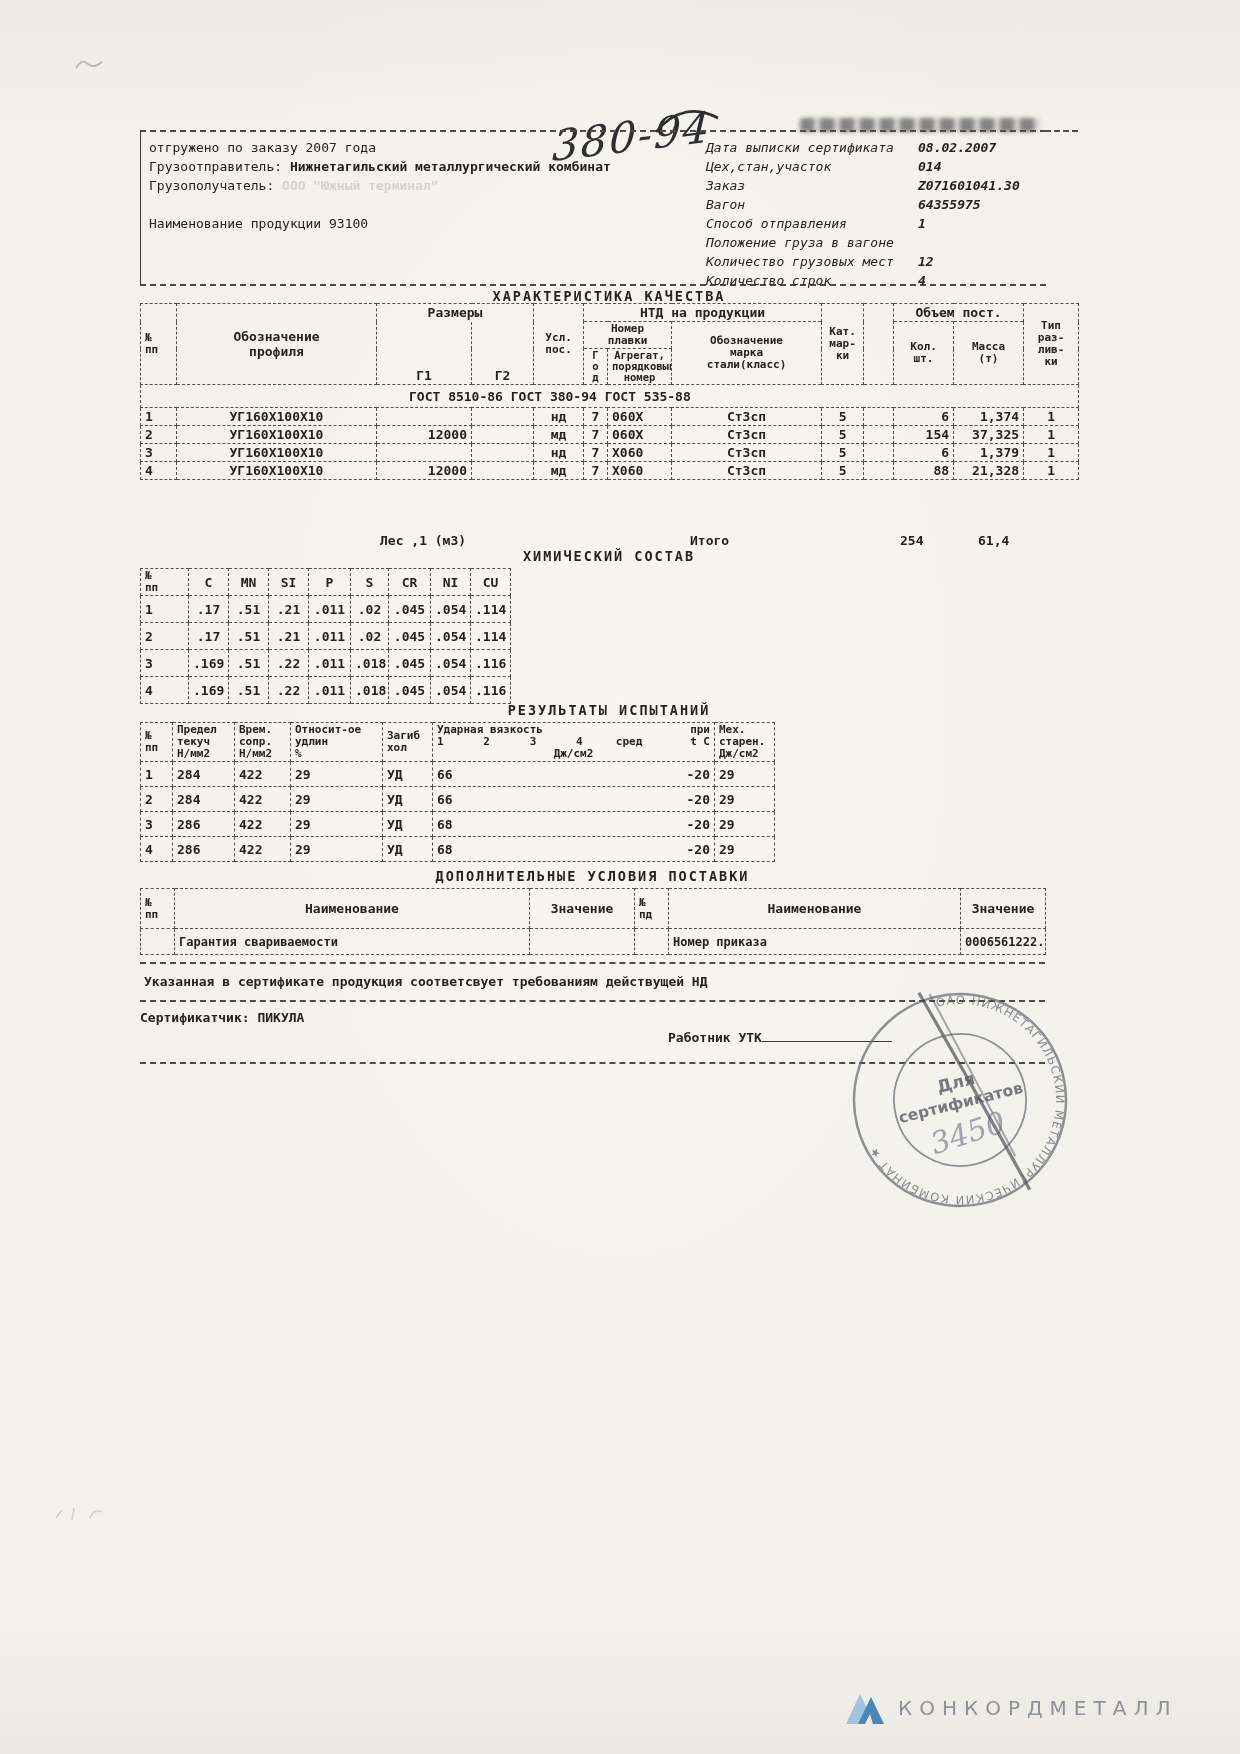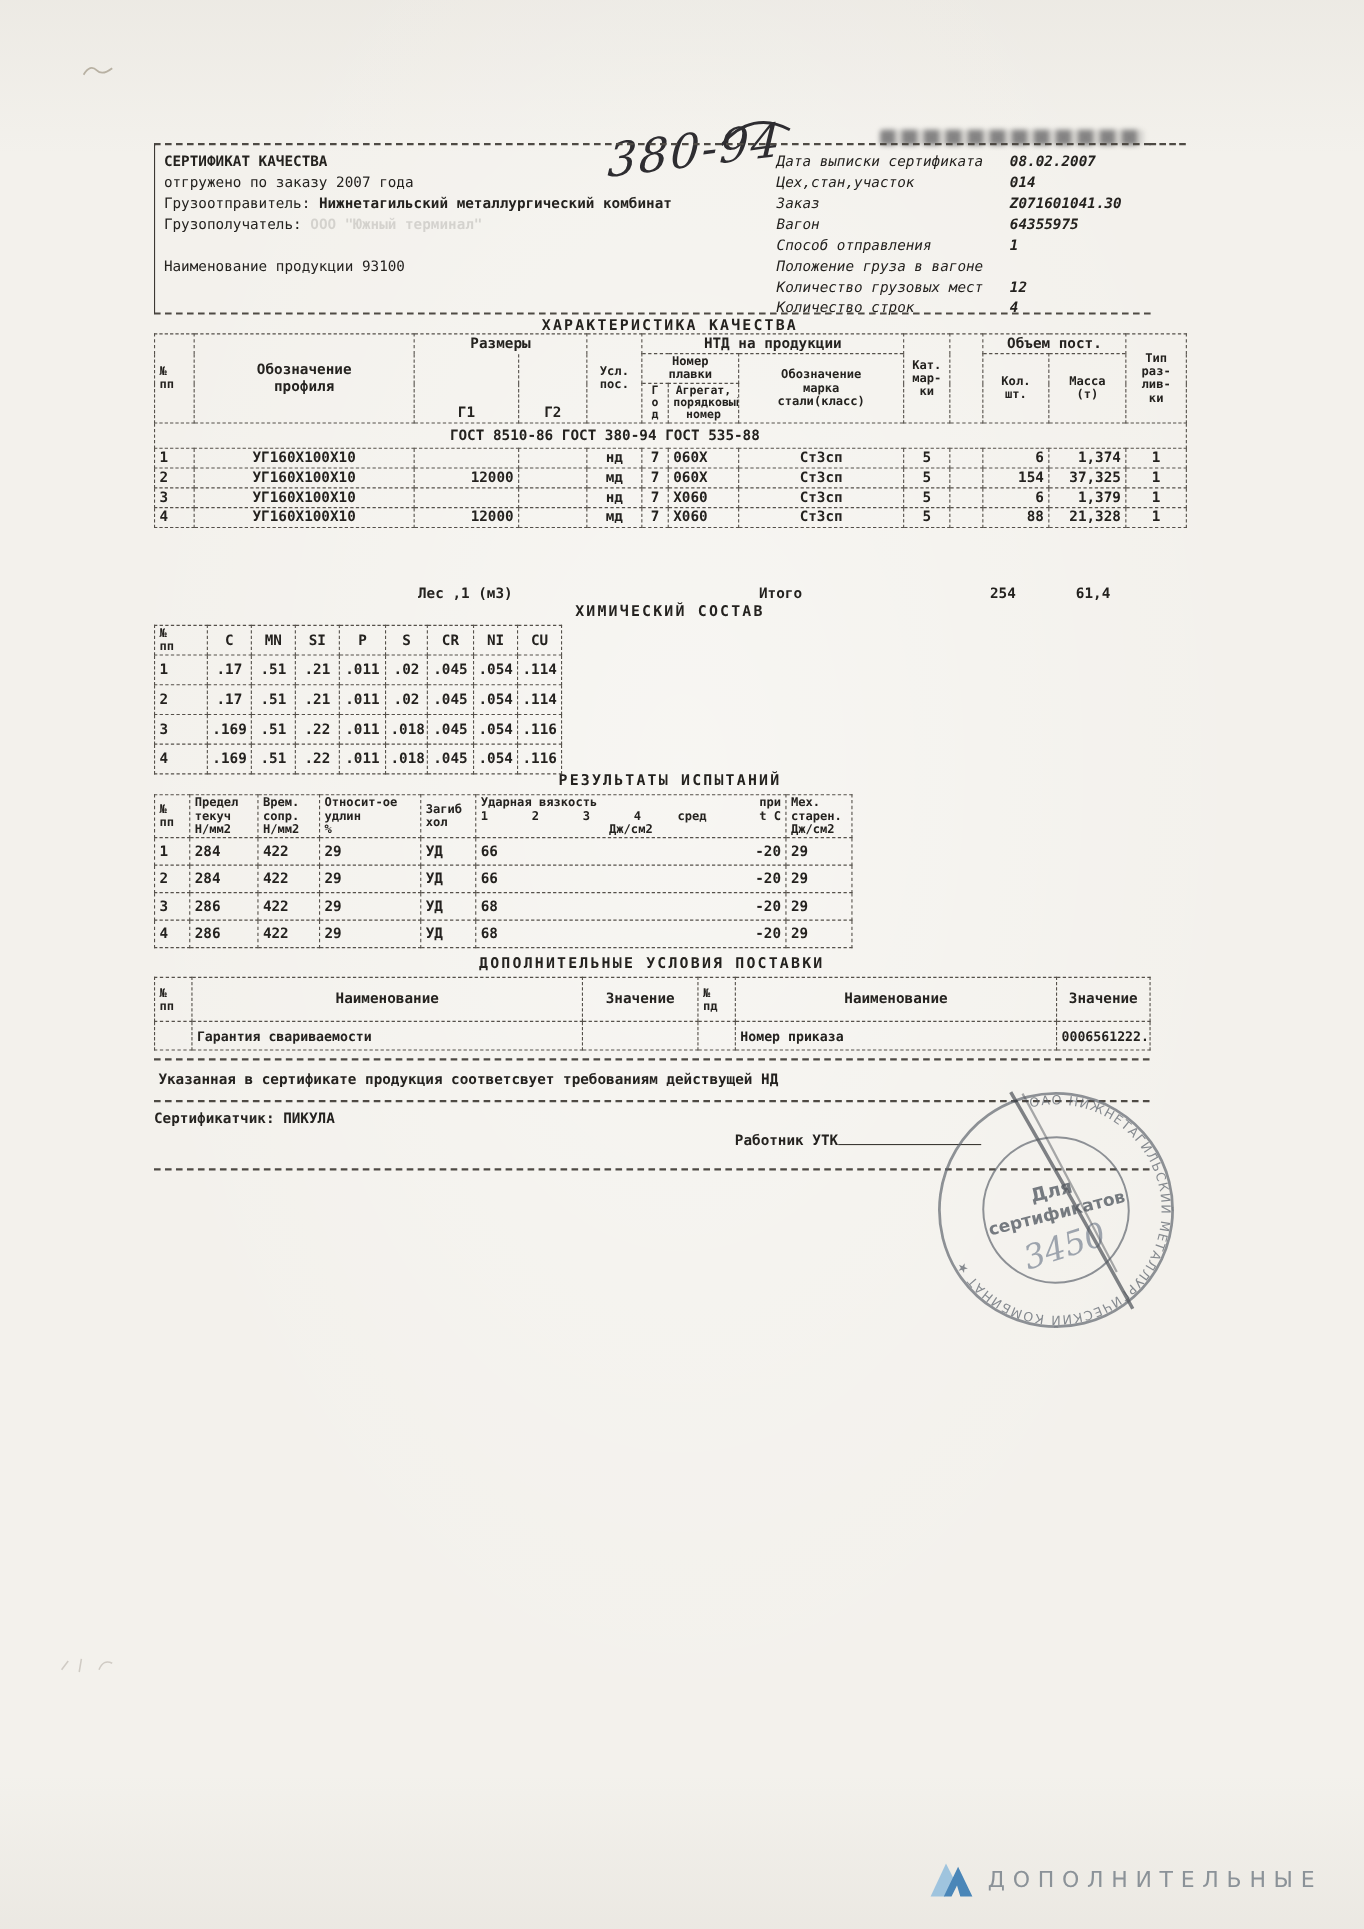--- a/index.html
+++ b/index.html
@@ -116,21 +116,20 @@
 <div class="abs smudge"></div>
 <div class="abs top-dash-ext"></div>
 
 <div class="abs handw hw-380">380-94</div>
 <svg class="artifact" style="left:652px;top:104px;" width="70" height="34">
   <path d="M4,28 C 22,6 44,2 66,14" stroke="#2e2d31" stroke-width="2.6" fill="none"></path>
 </svg>
 
 <div class="hdr">
   <div class="hdr-left">
-    <div class="b">СЕРТИФИКАТ КАЧЕСТВА</div>
     <div>отгружено по заказу 2007 года</div>
     <div><span>Грузоотправитель:</span> <span class="b">Нижнетагильский металлургический комбинат</span></div>
     <div><span>Грузополучатель:</span> <span class="ghost">ООО "Южный терминал"</span></div>
     <div style="height:19px;"></div>
     <div>Наименование продукции 93100</div>
   </div>
   <div class="hdr-right">
     <div class="hr-row">
         <span class="hr-label">Дата выписки сертификата</span>
         <span class="hr-val">08.02.2007</span>
@@ -530,14 +529,14 @@
     <path d="M 118,18 C 130,60 150,130 178,236" stroke="#3b4048" stroke-width="3.2" fill="none" opacity="0.75"></path>
     <path d="M 128,22 C 138,58 152,118 172,200" stroke="#3b4048" stroke-width="2" fill="none" opacity="0.5"></path>
   </svg>
 </div>
 
 <div class="brand">
   <svg width="46" height="40" viewBox="0 0 46 40">
     <polygon points="4,36 18,6 25,20 17,36" fill="#9fc4de"></polygon>
     <polygon points="16,36 29,9 42,36 31,36 28,26 23,36" fill="#4a86b8"></polygon>
   </svg>
-  <span class="brand-text">ДОПОЛНИТЕЛЬНЫЕ</span>
+  <span class="brand-text">КОНКОРДМЕТАЛЛ</span>
 </div>
 
 </body></html>

